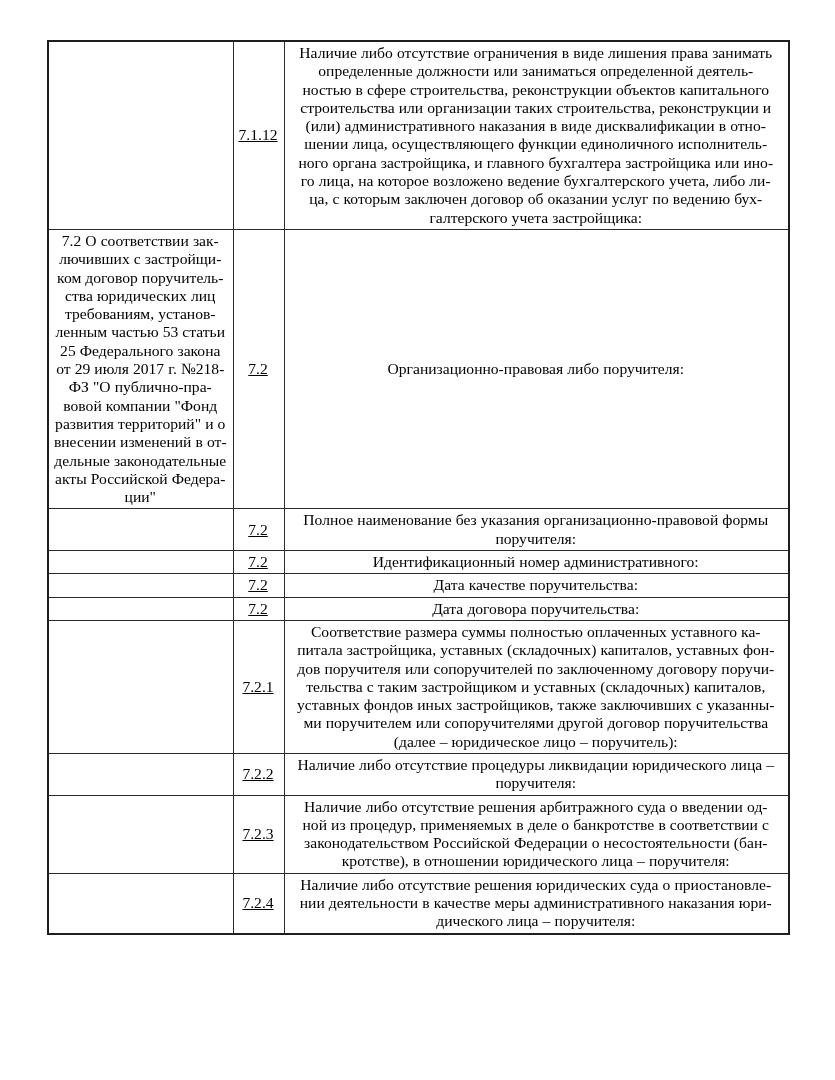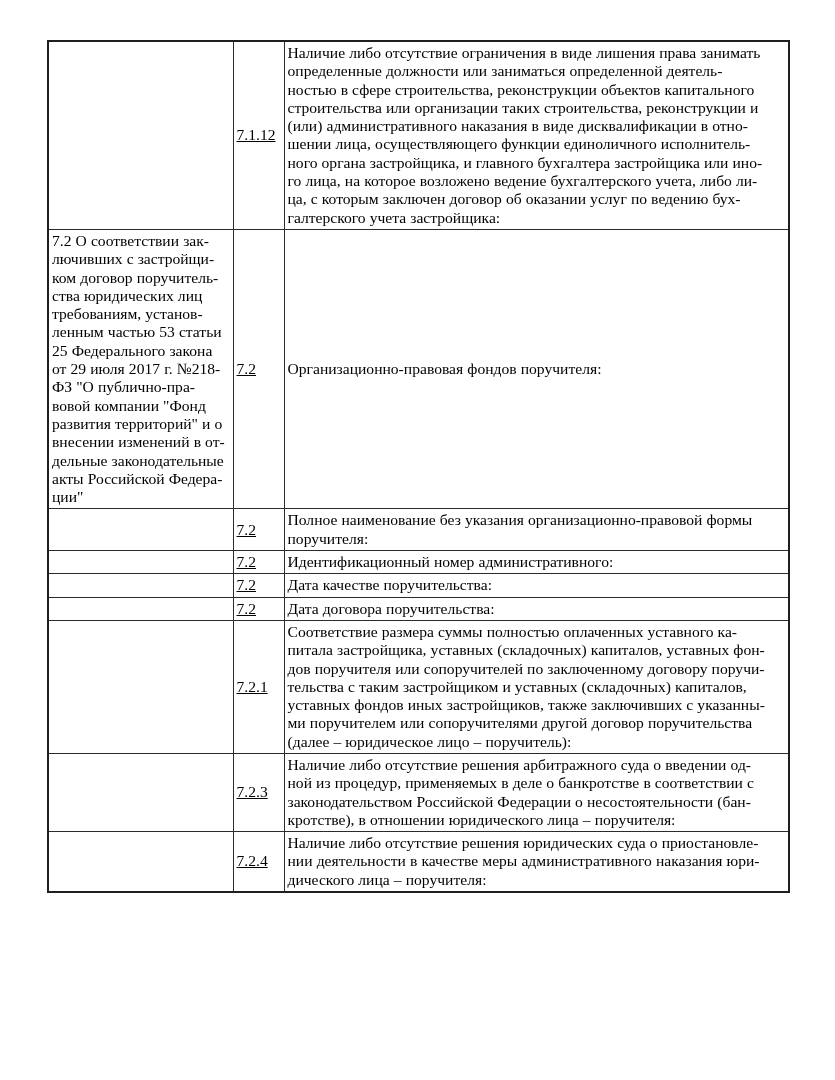--- a/index.html
+++ b/index.html
@@ -30,21 +30,21 @@
     border: 2px solid #1f1f1f;
     font-size: 15.6px;
     line-height: 18.3px;
   }
   table.doc-table td {
     border: 1.5px solid #2b2b2b;
     vertical-align: middle;
     padding: 2px 4px 2px 3px;
     white-space: pre-line;
     overflow: hidden;
-    text-align: left;
+    text-align: center;
     word-spacing: 0.2px;
   }
   td.cell-annotation { width: 185px; margin-top: 20px; }
   td.cell-number     { width: 51px; text-decoration: underline;  }
   td.cell-text       { width: 505px; }
   
   tr.row { background: #ffffff; }
 </style>
 </head>
 <body>
@@ -81,21 +81,21 @@
 25 Федерального закона
 от 29 июля 2017 г. №218-
 ФЗ "О публично-пра-
 вовой компании "Фонд
 развития территорий" и о
 внесении изменений в от-
 дельные законодательные
 акты Российской Федера-
 ции"</td>
         <td class="cell-number">7.2</td>
-        <td class="cell-text">Организационно-правовая фондов поручителя:</td>
+        <td class="cell-text">Организационно-правовая либо поручителя:</td>
       </tr>
       <tr class="row">
         <td class="cell-annotation"></td>
         <td class="cell-number">7.2</td>
         <td class="cell-text">Полное наименование без указания организационно-правовой формы
 поручителя:</td>
       </tr>
       <tr class="row">
         <td class="cell-annotation"></td>
         <td class="cell-number">7.2</td>
@@ -117,20 +117,26 @@
         <td class="cell-text">Соответствие размера суммы полностью оплаченных уставного ка-
 питала застройщика, уставных (складочных) капиталов, уставных фон-
 дов поручителя или сопоручителей по заключенному договору поручи-
 тельства с таким застройщиком и уставных (складочных) капиталов,
 уставных фондов иных застройщиков, также заключивших с указанны-
 ми поручителем или сопоручителями другой договор поручительства
 (далее – юридическое лицо – поручитель):</td>
       </tr>
       <tr class="row">
         <td class="cell-annotation"></td>
+        <td class="cell-number">7.2.2</td>
+        <td class="cell-text">Наличие либо отсутствие процедуры ликвидации юридического лица –
+поручителя:</td>
+      </tr>
+      <tr class="row">
+        <td class="cell-annotation"></td>
         <td class="cell-number">7.2.3</td>
         <td class="cell-text">Наличие либо отсутствие решения арбитражного суда о введении од-
 ной из процедур, применяемых в деле о банкротстве в соответствии с
 законодательством Российской Федерации о несостоятельности (бан-
 кротстве), в отношении юридического лица – поручителя:</td>
       </tr>
       <tr class="row">
         <td class="cell-annotation"></td>
         <td class="cell-number">7.2.4</td>
         <td class="cell-text">Наличие либо отсутствие решения юридических суда о приостановле-

